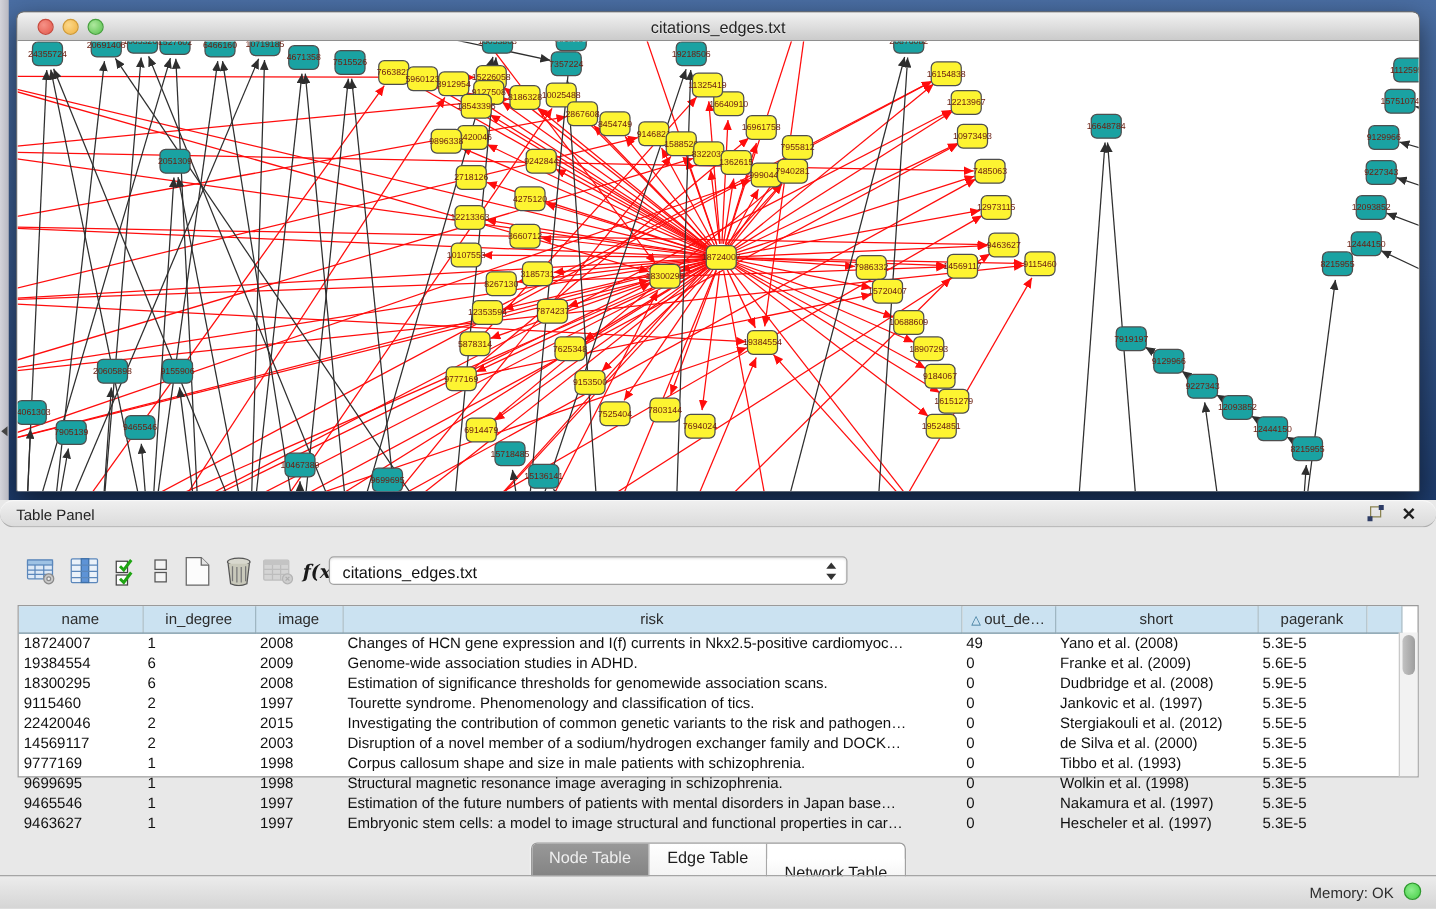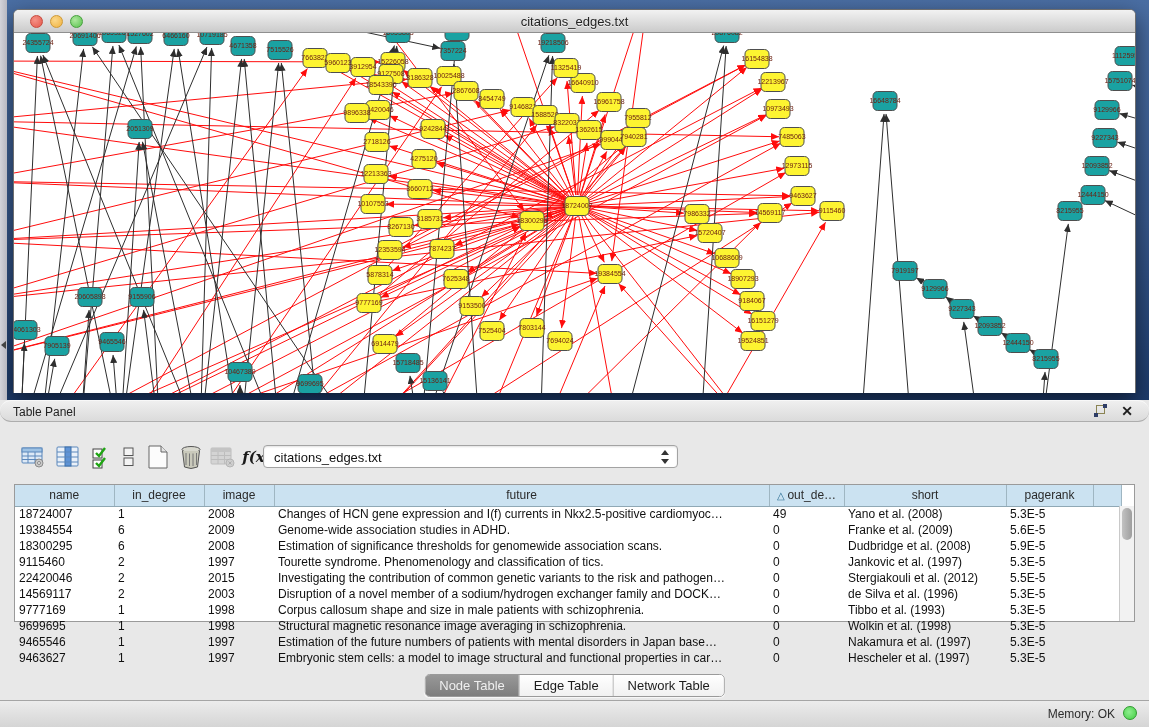--- a/index.html
+++ b/index.html
@@ -71,21 +71,21 @@
   .vscroll{position:absolute;right:0;top:21px;width:15px;bottom:0;background:#F2F2F2;border-left:1px solid #C9C9C9;cursor:pointer;}
   .vscroll .thumb{position:absolute;left:2px;top:2px;width:10px;height:32px;border-radius:5px;
     background:linear-gradient(90deg,#C2C2C2,#9E9E9E);}
 
   .tabs-row{position:absolute;left:0;top:272px;width:100%;height:28px;}
   .segmented{position:absolute;left:50%;transform:translateX(-50%);top:2px;display:flex;
     border:1px solid #9a9a9a;border-radius:5px;overflow:hidden;background:#fff;
     box-shadow:0 1px 1px rgba(255,255,255,.7);}
   .segment{padding:3px 14px;font-size:13px;color:#1c1c1c;background:linear-gradient(180deg,#FFFFFF,#F1F1F1);
     border-right:1px solid #A8A8A8;cursor:pointer;}
-  .segment:last-child{border-right:none;}
+  .segment:last-child{border-right:none;margin-top:12px;}
   .segment.selected{background:linear-gradient(180deg,#989898,#7E7E7E);color:#EFEFEF;}
 
   .status-bar{position:absolute;left:0;top:300px;width:100%;height:27px;
     background:linear-gradient(180deg,#ECECEC,#D5D5D5);border-top:1px solid #A5A5A5;}
   .status-bar .mem{position:absolute;right:34px;top:6px;font-size:12px;color:#2d2d2d;text-align:right;}
   .mem-dot{position:absolute;right:12px;top:5px;width:14px;height:14px;border-radius:50%;
     background:radial-gradient(circle at 5px 5px,#8FEE8F,var(--memory-green));border:1px solid #2E9A2E;}
 
   .icon-svg{display:block;}
 </style>
@@ -564,21 +564,21 @@
           <col style="width: 75px;">
           <col style="width: 162px;">
           <col style="width: 87px;">
           <col style="width: 28px;">
         </colgroup>
       <thead>
           <tr id="thead-row">
             <th>name</th>
             <th>in_degree</th>
             <th>image</th>
-            <th>future</th>
+            <th>risk</th>
             <th><span class="tri">△ </span>out_de…</th>
             <th>short</th>
             <th>pagerank</th>
             <th></th>
           </tr>
         </thead>
       <tbody id="tbody">
           <tr>
             <td>18724007</td>
             <td>1</td>
@@ -628,21 +628,21 @@
             <td>Stergiakouli et al. (2012)</td>
             <td>5.5E-5</td>
             <td></td>
           </tr>
           <tr>
             <td>14569117</td>
             <td>2</td>
             <td>2003</td>
             <td>Disruption of a novel member of a sodium/hydrogen exchanger family and DOCK…</td>
             <td>0</td>
-            <td>de Silva et al. (1996)</td>
+            <td>de Silva et al. (2000)</td>
             <td>5.3E-5</td>
             <td></td>
           </tr>
           <tr>
             <td>9777169</td>
             <td>1</td>
             <td>1998</td>
             <td>Corpus callosum shape and size in male patients with schizophrenia.</td>
             <td>0</td>
             <td>Tibbo et al. (1993)</td>

